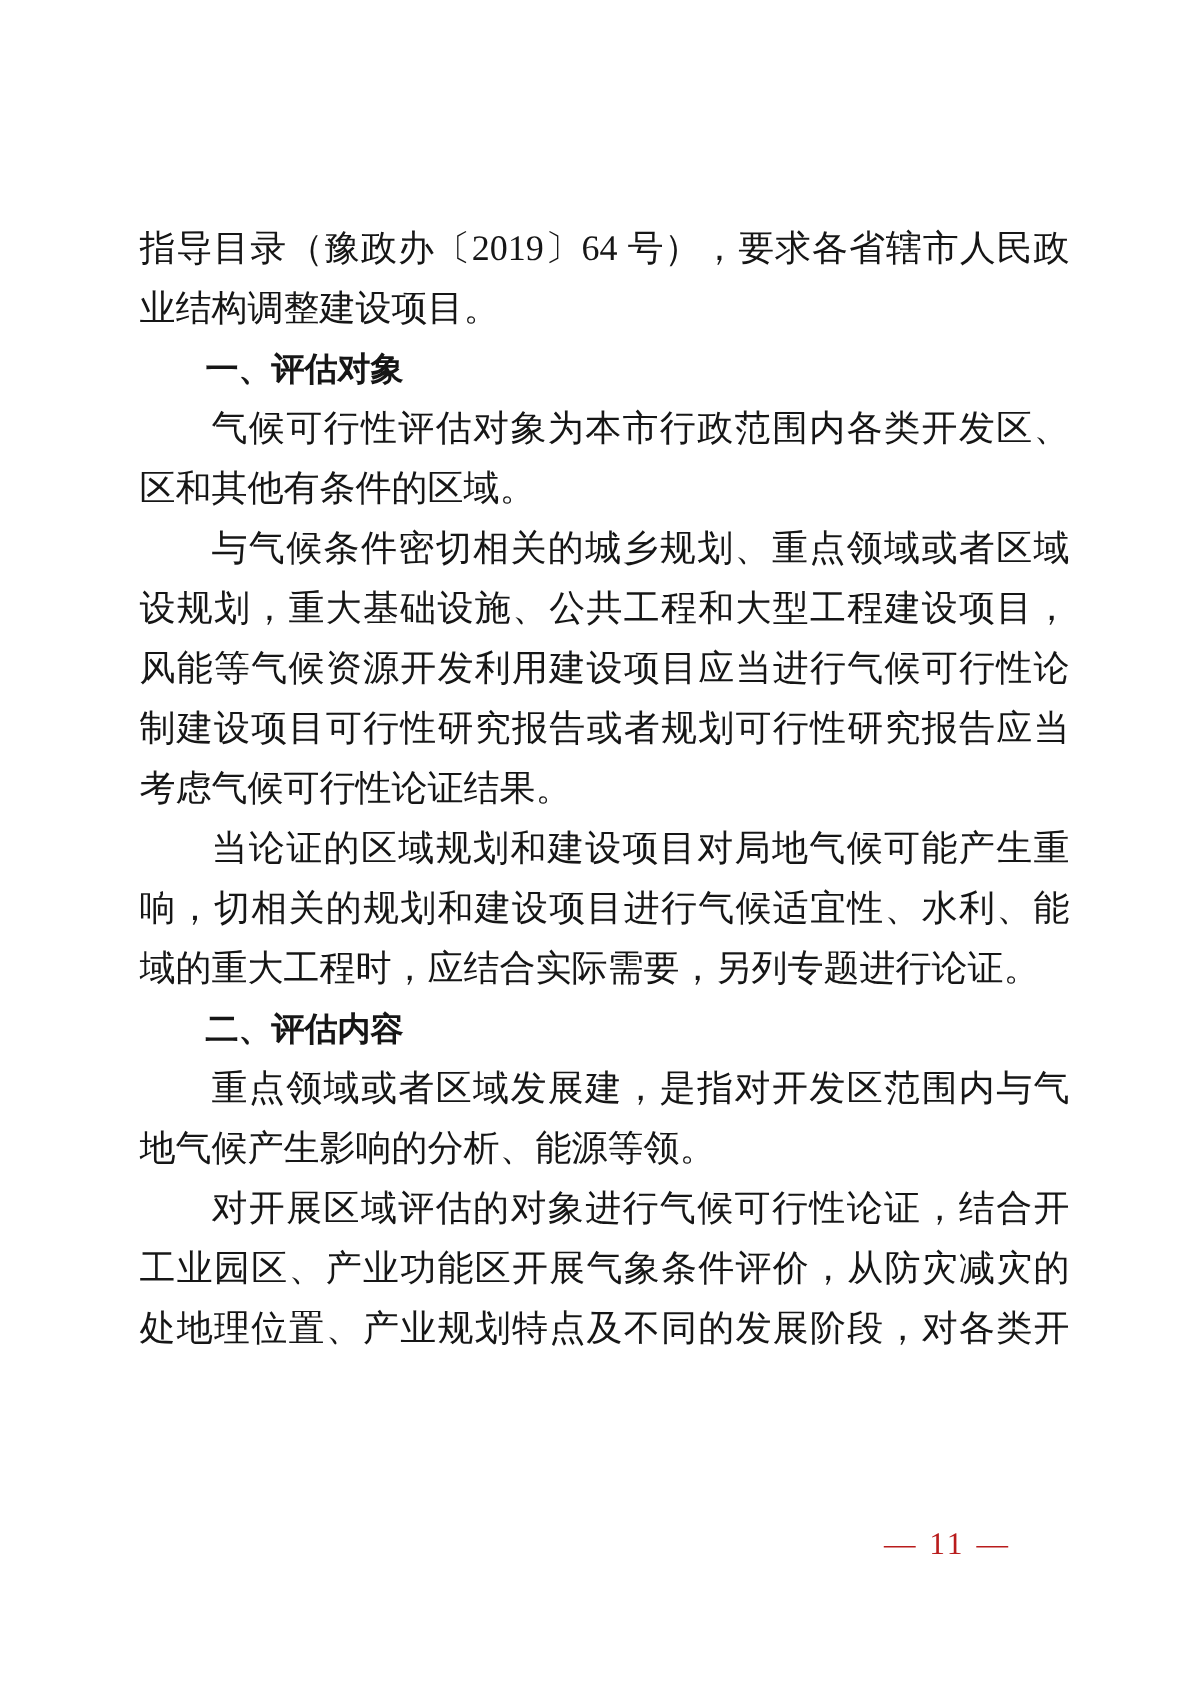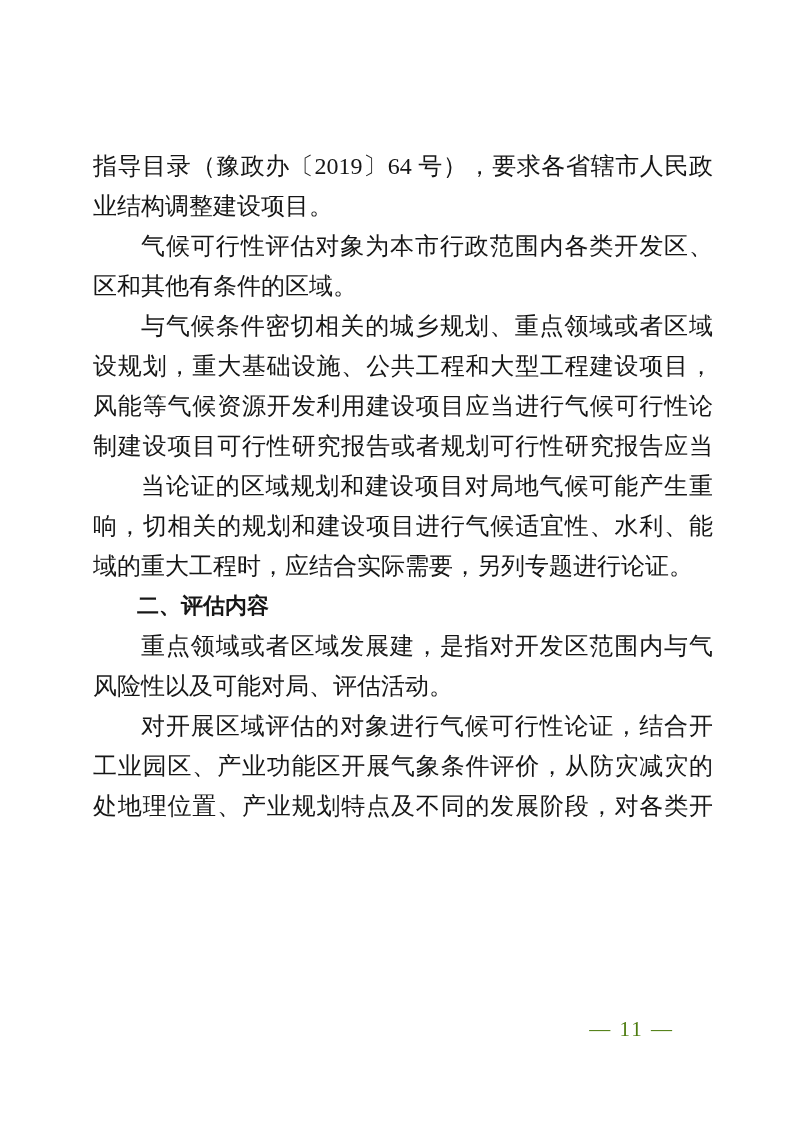--- a/index.html
+++ b/index.html
@@ -43,41 +43,43 @@
     font-weight: 700;
     font-size: 22px;
   }
   .page-number {
     position: absolute;
     top: 1016px;
     right: 115px;
     font-size: 21px;
     line-height: 26px;
     letter-spacing: 2px;
-    color: #4d7c0f;
+    color: #b91c1c;
     font-family: "Liberation Serif", "DejaVu Serif", serif;
   }
 </style>
 </head>
 <body>
 
 <div class="page">
   <div class="body-block">
       <div class="line body fill">指导目录（豫政办〔2019〕64 号），要求各省辖市人民政府结合</div>
       <div class="line body">业结构调整建设项目。</div>
+      <div class="line heading indent">一、评估对象</div>
       <div class="line body indent fill">气候可行性评估对象为本市行政范围内各类开发区、工业园</div>
       <div class="line body">区和其他有条件的区域。</div>
       <div class="line body indent fill">与气候条件密切相关的城乡规划、重点领域或者区域发展建</div>
       <div class="line body fill">设规划，重大基础设施、公共工程和大型工程建设项目，重大区</div>
       <div class="line body fill">风能等气候资源开发利用建设项目应当进行气候可行性论证。编</div>
       <div class="line body fill">制建设项目可行性研究报告或者规划可行性研究报告应当统筹</div>
+      <div class="line body">考虑气候可行性论证结果。</div>
       <div class="line body indent fill">当论证的区域规划和建设项目对局地气候可能产生重大影</div>
       <div class="line body fill">响，切相关的规划和建设项目进行气候适宜性、水利、能源等领</div>
       <div class="line body">域的重大工程时，应结合实际需要，另列专题进行论证。</div>
       <div class="line heading indent">二、评估内容</div>
       <div class="line body indent fill">重点领域或者区域发展建，是指对开发区范围内与气候条件密</div>
-      <div class="line body">风险性以及可能对局、评估活动。</div>
+      <div class="line body">地气候产生影响的分析、能源等领。</div>
       <div class="line body indent fill">对开展区域评估的对象进行气候可行性论证，结合开发区所</div>
       <div class="line body fill">工业园区、产业功能区开展气象条件评价，从防灾减灾的角度给</div>
       <div class="line body fill">处地理位置、产业规划特点及不同的发展阶段，对各类开发区、</div>
     </div>
   <div class="page-number">— 11 —</div>
 </div>
 
 </body></html>

